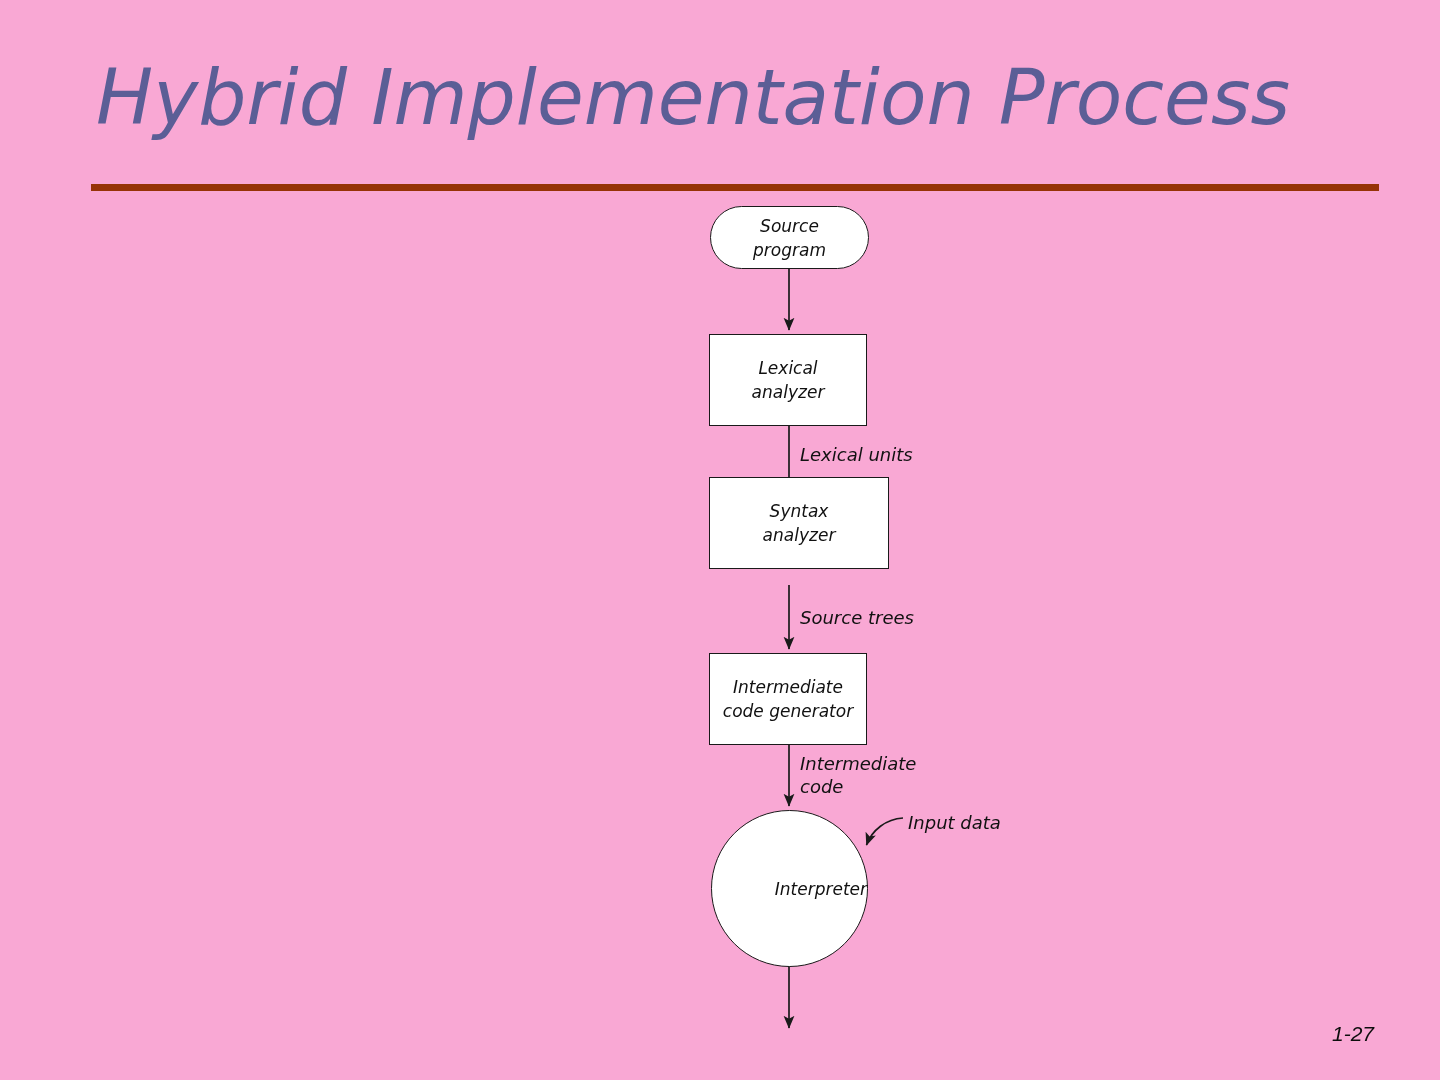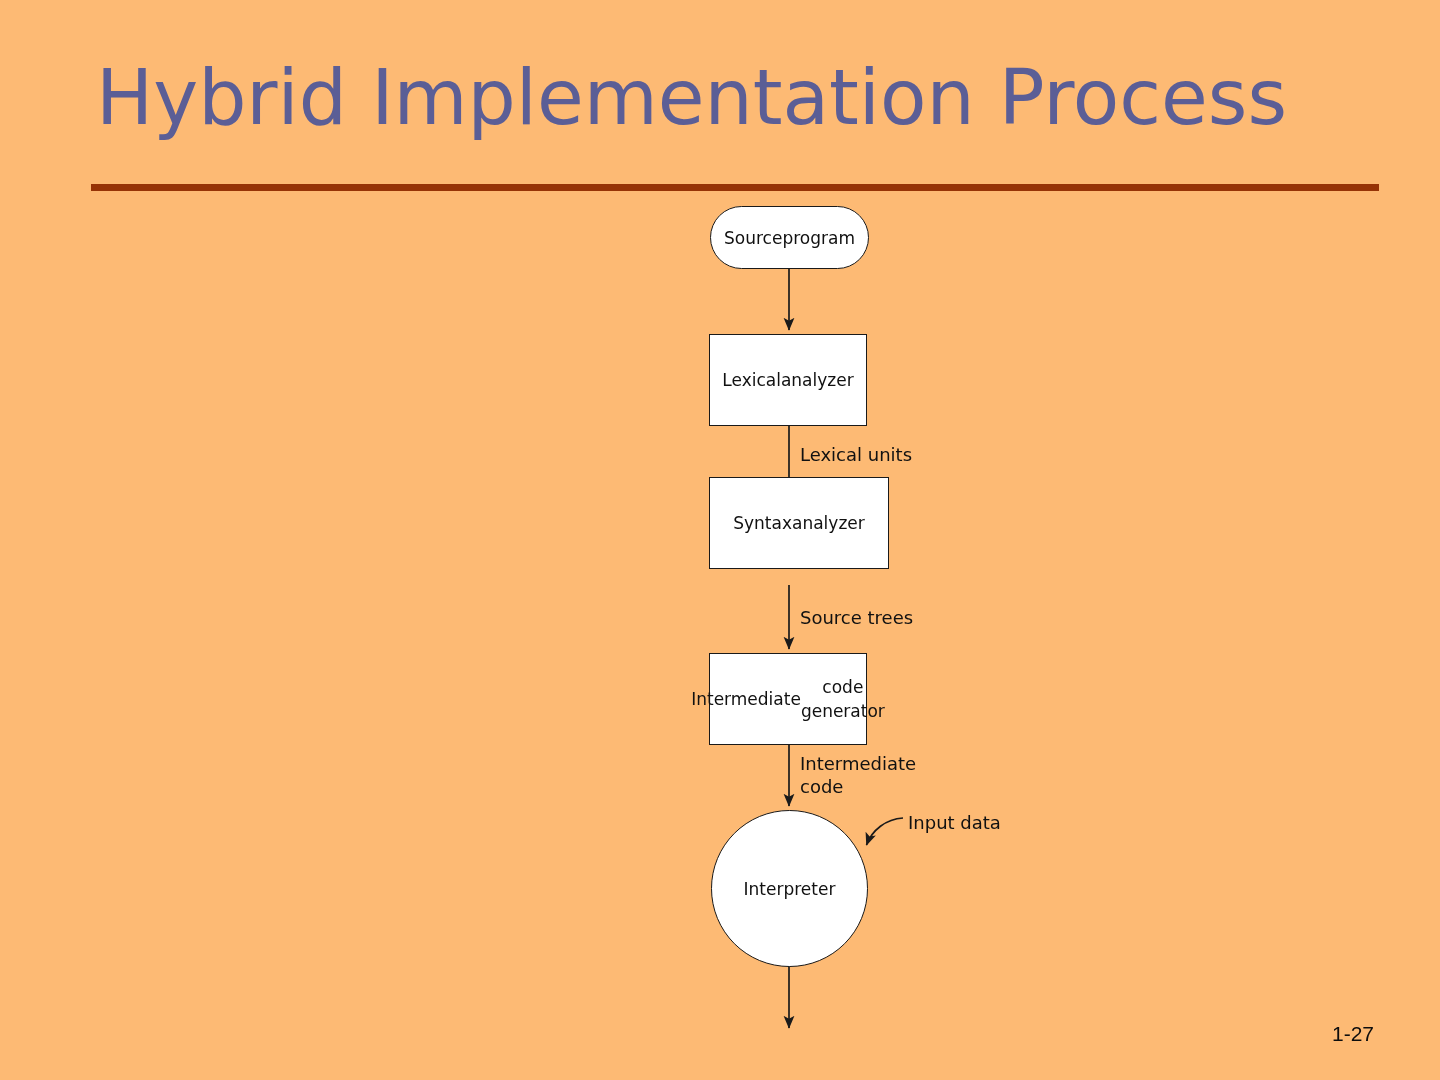--- a/index.html
+++ b/index.html
@@ -13,21 +13,22 @@
     background: #ffffff;
     font-family: "Liberation Sans", sans-serif;
     overflow: hidden;
     position: relative;
   }
 
   
   .slide {
     position: absolute;
     inset: 0;
-    background: #fdba74;
+    background: #f9a8d4;
+    font-style: italic;
   }
 
   
   .slide-title {
     position: absolute;
     left: 96px;
     top: 46px;
     width: 1290px;
     height: 110px;
     color: #5b5e96;
@@ -57,36 +58,37 @@
     height: 1080px;
     pointer-events: none;
   }
 
   .node {
     position: absolute;
     box-sizing: border-box;
     border: 1.6px solid #1a1a1a;
     background: #ffffff;
     display: flex;
-    flex-direction: row;
+    flex-direction: column;
     align-items: center;
     justify-content: center;
     font-family: "DejaVu Sans", sans-serif;
     font-size: 17px;
     color: #111111;
     line-height: 24px;
     text-align: center;
   }
 
   .node-stadium {
     border-radius: 999px;
   }
 
   .node-circle {
     border-radius: 50%;
+    align-items: flex-end;
   }
 
   .node-line { display: block; }
 
   
   .edge-label {
     position: absolute;
     font-family: "DejaVu Sans", sans-serif;
     font-size: 18px;
     color: #111111;

